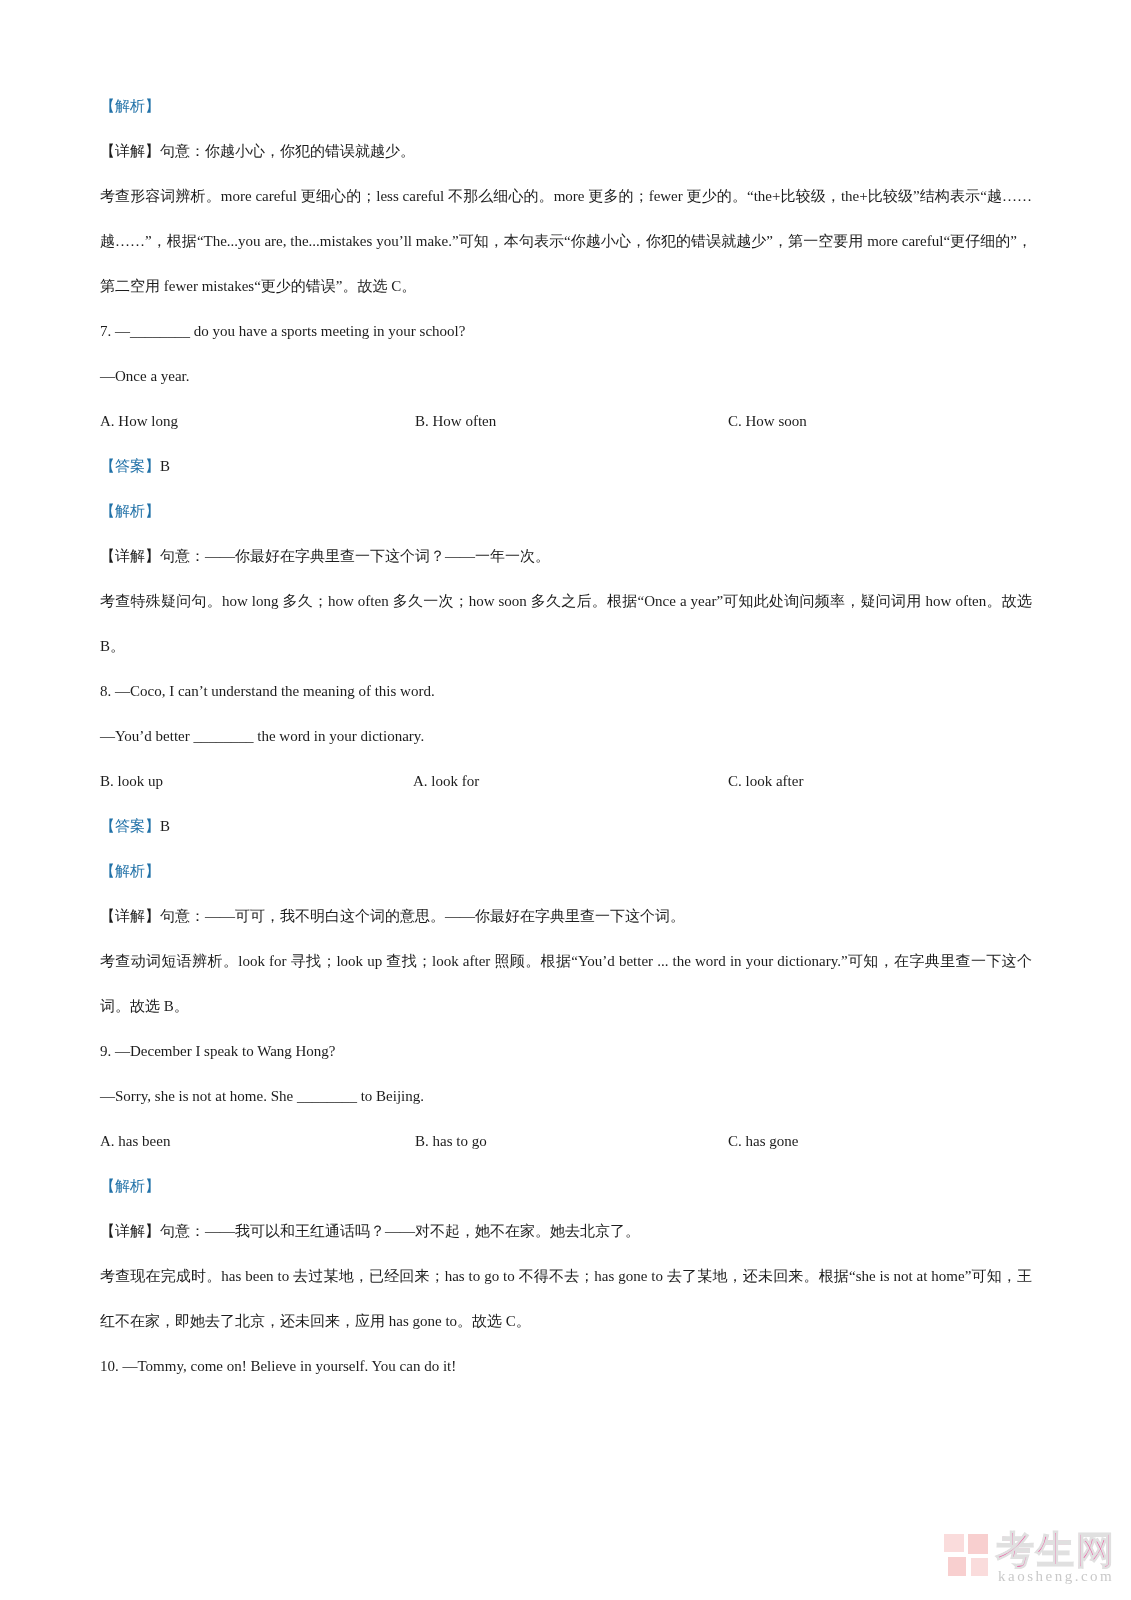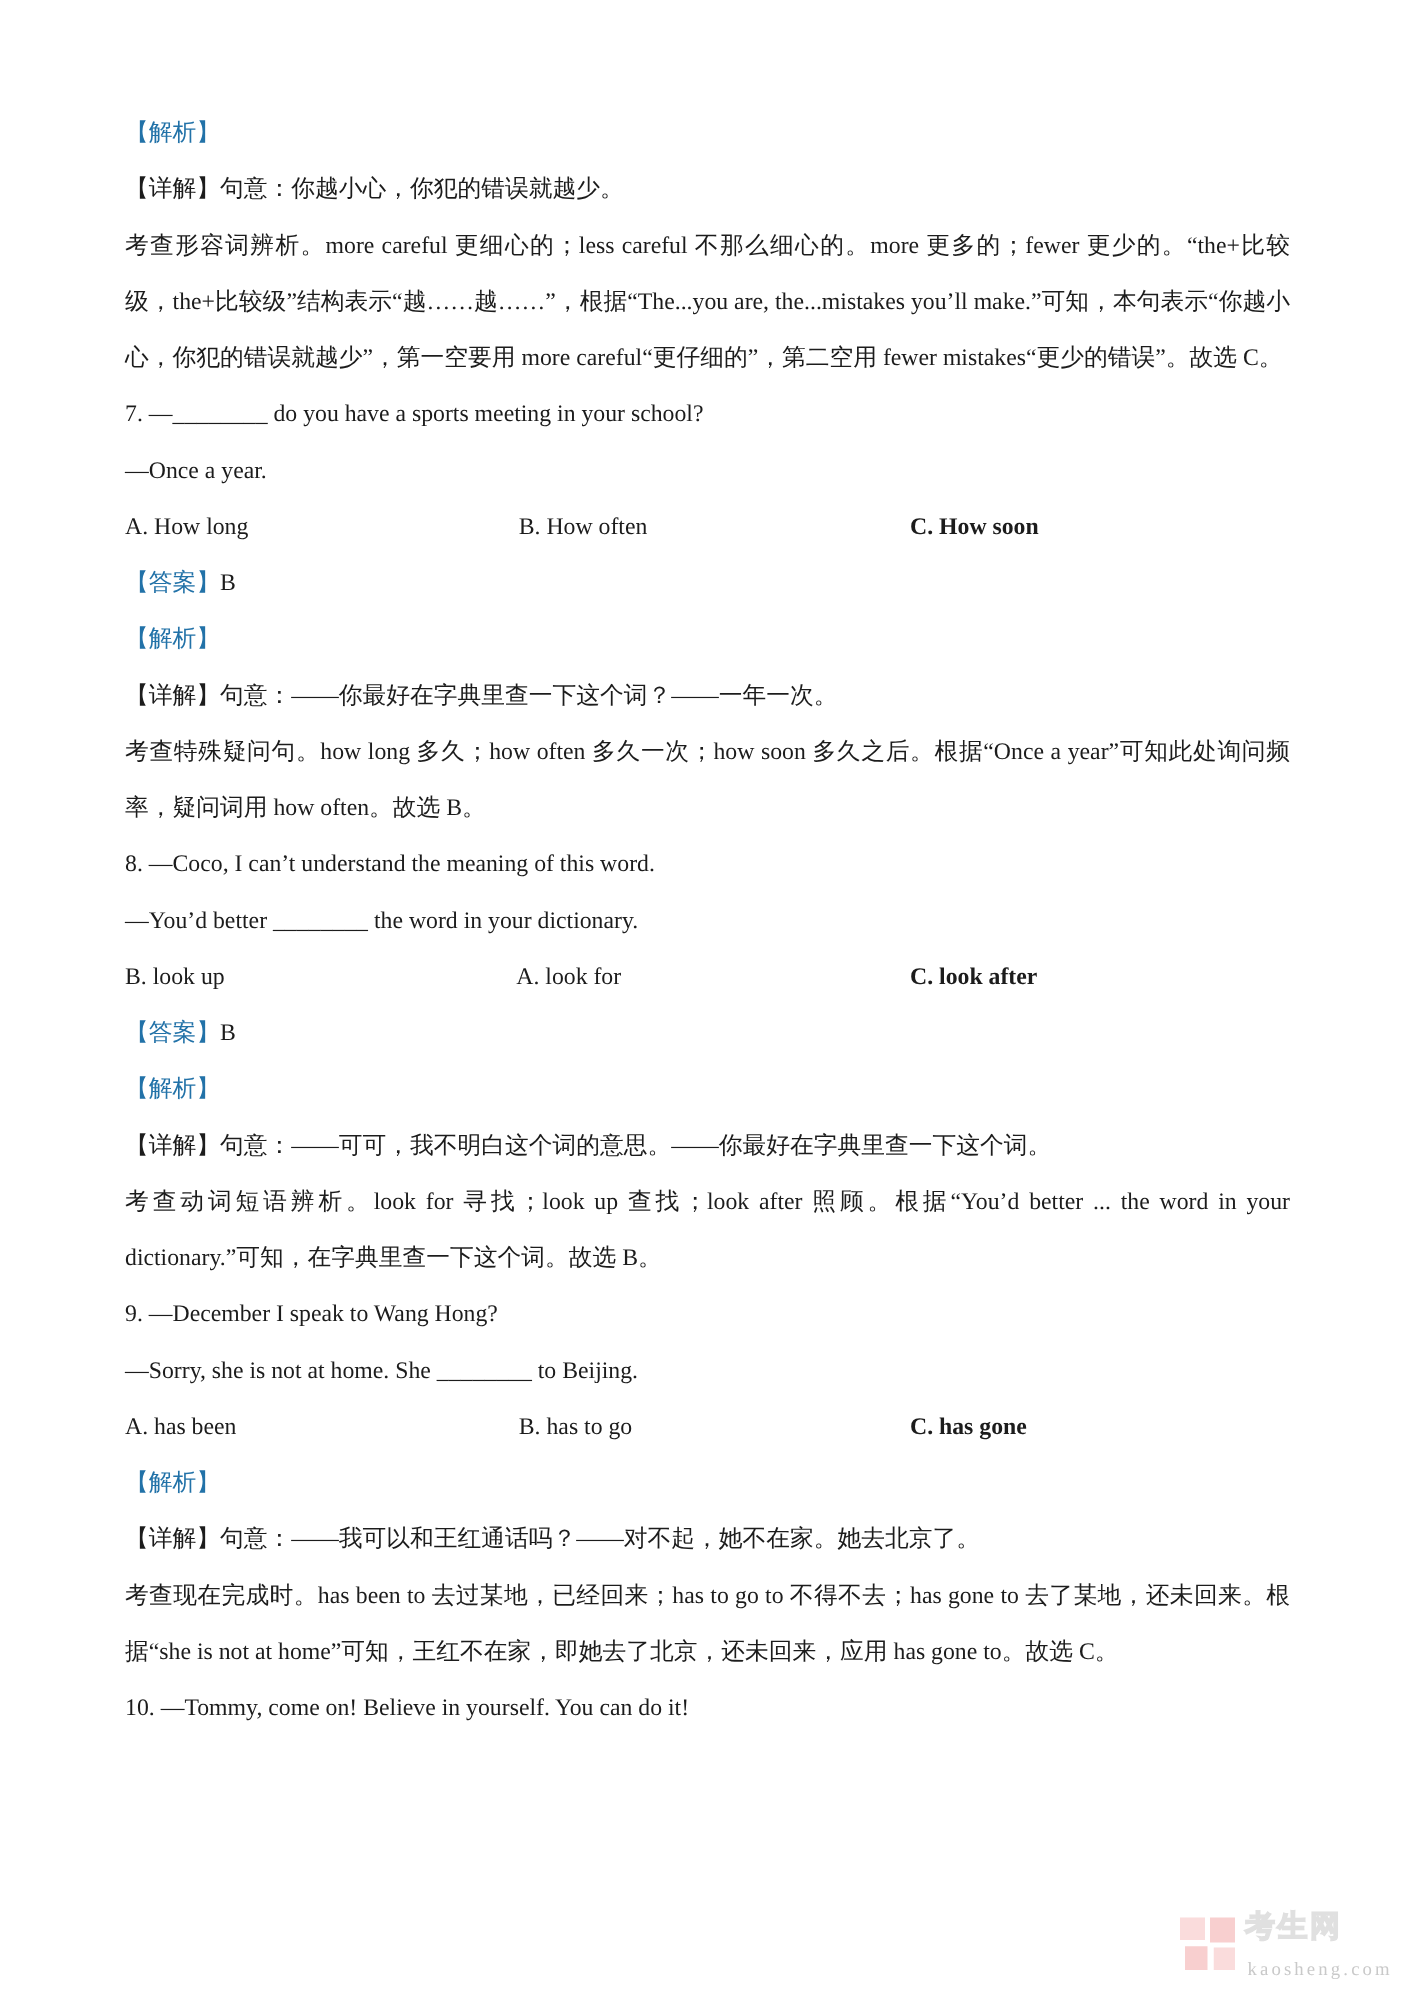--- a/index.html
+++ b/index.html
@@ -3,41 +3,41 @@
 <meta charset="utf-8">
 <style>
   html,body{margin:0;padding:0;}
   body{
     width:1131px;height:1600px;position:relative;background:#ffffff;
     font-family:"Liberation Serif","DejaVu Serif",serif;color:#1c1c1c;
     overflow:hidden;
   }
   .doc{
     position:absolute;left:100px;top:84px;width:932px;
-    font-size:19px;
+    font-size:15px;
   }
   .line{line-height:45px;text-align:justify;margin:0;}
   .line.options{display:flex;text-align:left;}
   .opt0{width:315px;}
   .opt1{width:313px;}
-  .opt2{flex:1;font-weight:bold;}
+  .opt2{flex:1;}
   .blue{color:var(--accent,#2272a8);}
   
   .watermark{position:absolute;left:944px;top:1531px;width:175px;height:64px;}
   .wm-logo{position:absolute;left:0;top:3px;width:46px;height:44px;}
   .wm-logo i{position:absolute;display:block;}
   .wm-b1{left:0;top:0;width:20px;height:18px;background:var(--wm-pink-light,#fadcdc);}
   .wm-b2{left:4px;top:23px;width:18px;height:19px;background:var(--wm-pink,#f8cfcf);}
   .wm-b3{left:24px;top:0;width:20px;height:20px;background:var(--wm-pink,#f8cfcf);}
   .wm-b4{left:27px;top:24px;width:17px;height:18px;background:var(--wm-pink-light,#fadcdc);}
   .wm-name{
     position:absolute;left:52px;top:-6px;white-space:nowrap;
     font-family:"DejaVu Sans","Liberation Sans",sans-serif;
-    font-size:24px;font-weight:bold;letter-spacing:2px;
-    color:#404040;-webkit-text-stroke:1.2px var(--wm-outline,#e0e0e0);
+    font-size:38px;font-weight:bold;letter-spacing:2px;
+    color:#ec4899;-webkit-text-stroke:1.2px var(--wm-outline,#e0e0e0);
   }
   .wm-domain{
     position:absolute;left:54px;top:37px;white-space:nowrap;
     font-family:Liberation Serif, serif;
     font-size:15px;letter-spacing:2.5px;color:var(--wm-gray,#c9c9c9);
   }
 </style>
 </head>
 <body style="--accent: #2272a8; --wm-pink: #f8cfcf; --wm-pink-light: #fadcdc; --wm-outline: #e0e0e0; --wm-gray: #c9c9c9; background: rgb(255, 255, 255); color: rgb(28, 28, 28);">
 

